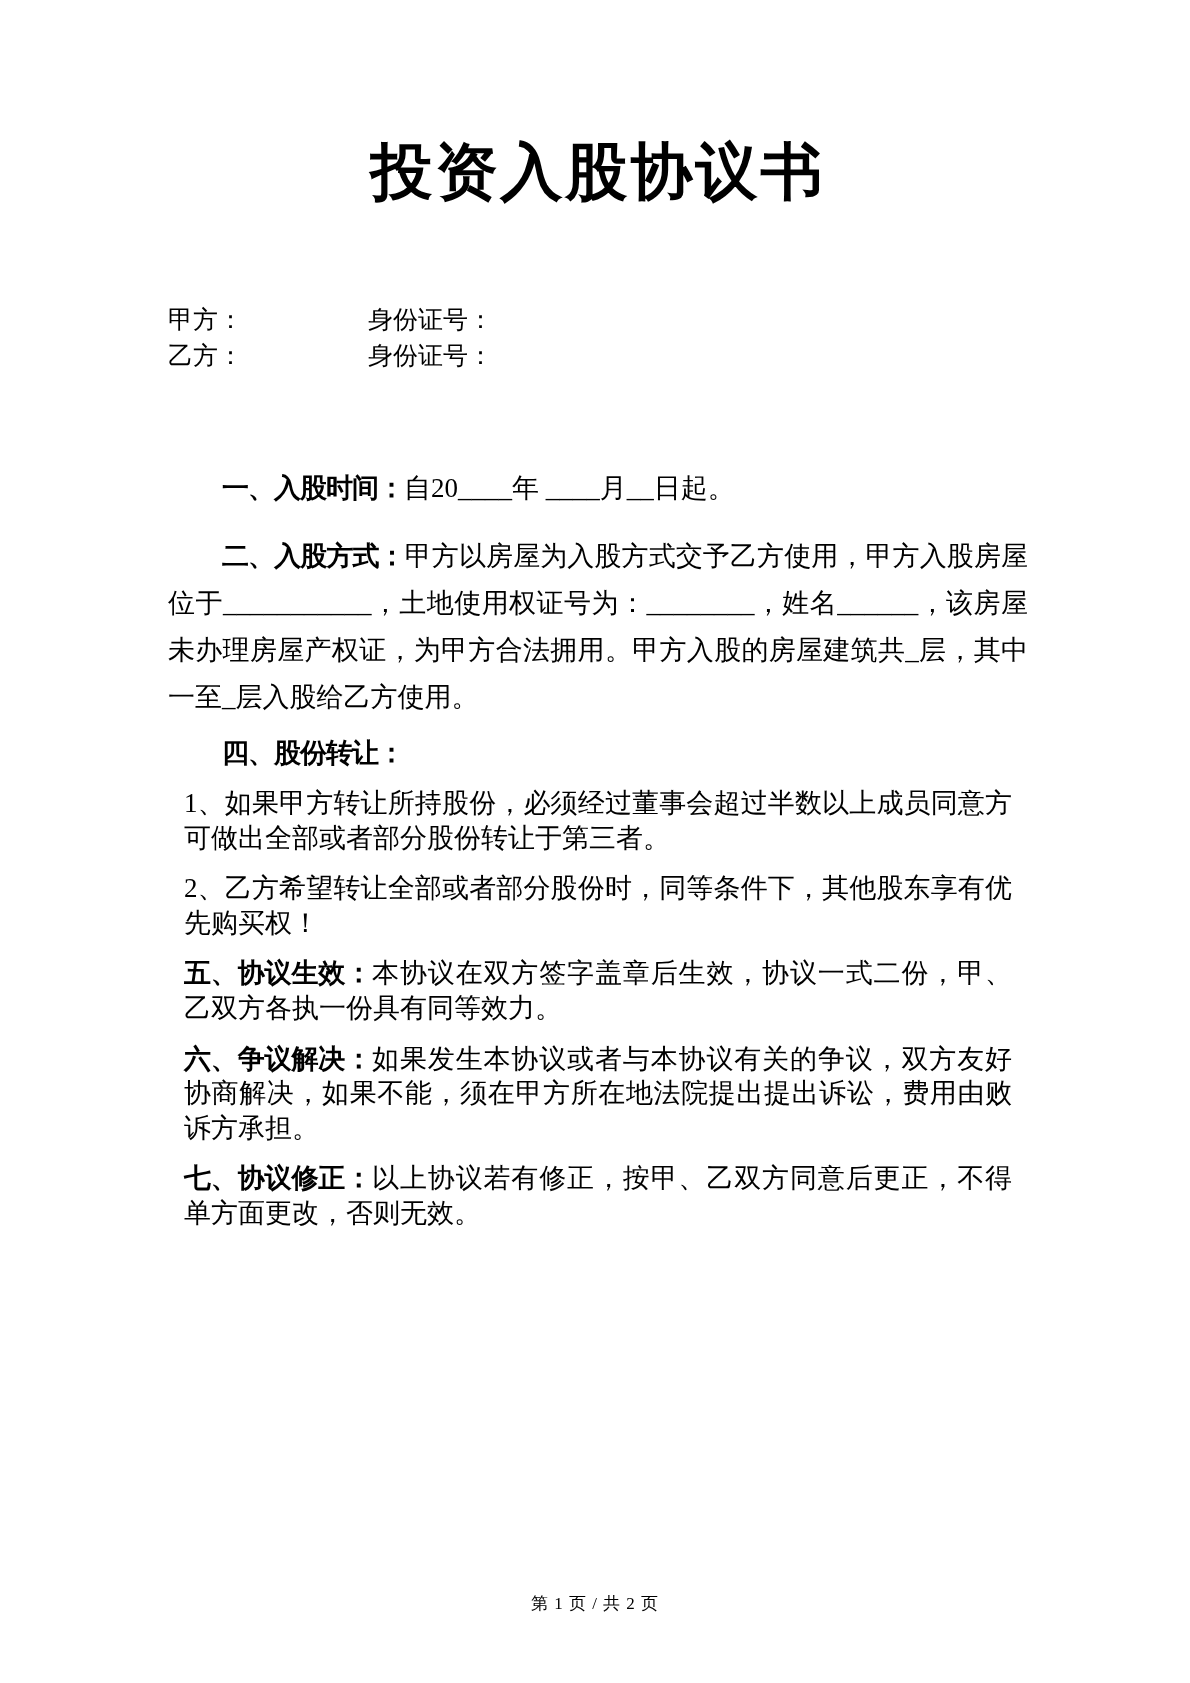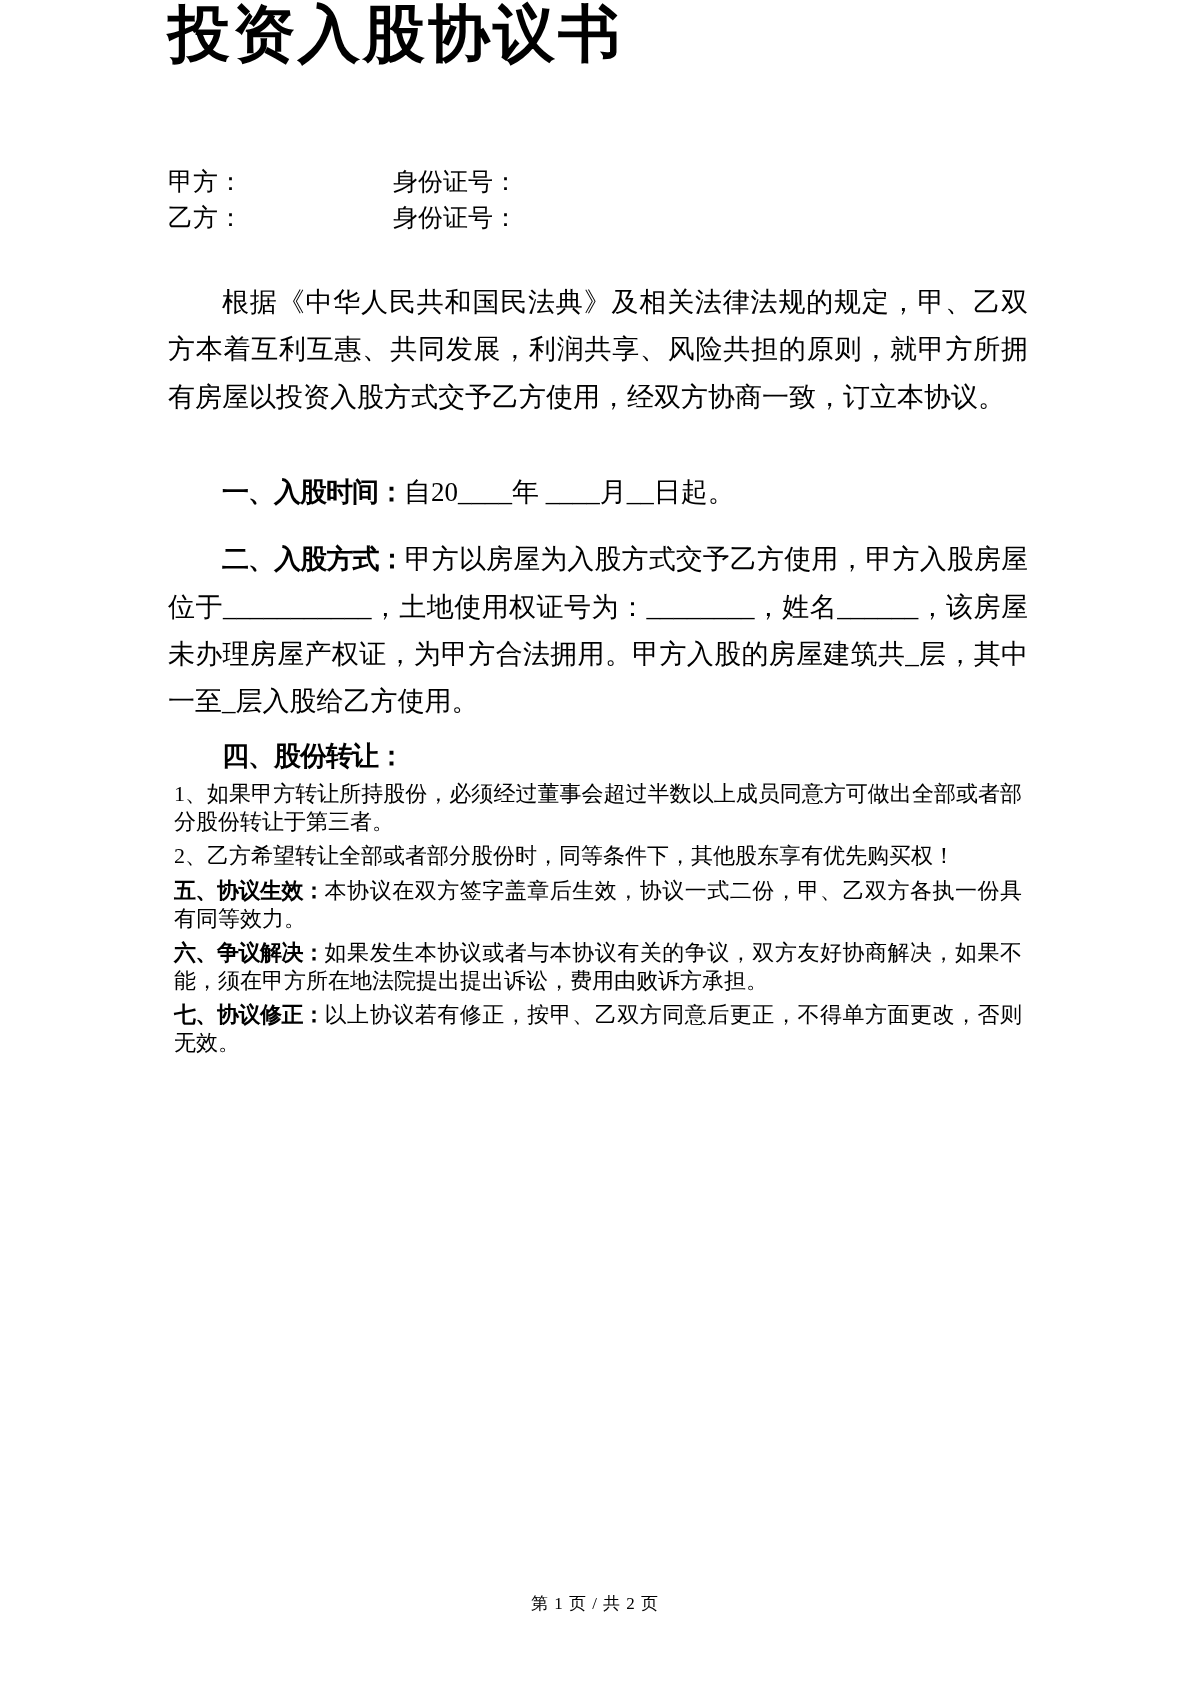--- a/index.html
+++ b/index.html
@@ -20,60 +20,61 @@
     box-sizing: border-box;
     overflow: hidden;
   }
   .content {
     position: absolute;
     left: 168px;
     top: 0;
     width: 860px;
   }
   .doc-title {
+    text-align: center;
     font-family: "DejaVu Sans", "Liberation Sans", sans-serif;
     font-weight: bold;
     font-size: 62px;
     line-height: 1.1;
     letter-spacing: 3px;
     margin: 0;
+    padding-top: 138px;
     white-space: nowrap;
   }
   .spacer-after-title { height: 96px; }
 
   .party-block {
     font-size: 25px;
     line-height: 1.42;
     margin: 0;
   }
   .party-row {
     display: flex;
     white-space: nowrap;
-    gap: 25px;
   }
   .party-label {
     width: 200px;
     flex: 0 0 200px;
   }
   .party-field { flex: 0 1 auto; text-align: right; }
 
   .spacer-after-party { height: 44px; }
 
   p.body-para {
     font-size: 27px;
     line-height: 1.28;
     margin: 0;
     text-indent: 2em;
     text-align: justify;
     text-justify: inter-character;
   }
   p.flow {
-    font-size: 22px;
+    font-size: 27px;
     line-height: 1.28;
-    margin: 6px;
+    margin: 16px;
     text-align: justify;
     text-justify: inter-character;
   }
   p.flow-indent {
     font-size: 27px;
     line-height: 1.28;
     margin: 0;
     text-indent: 2em;
     text-align: justify;
     text-justify: inter-character;
@@ -117,21 +118,20 @@
         <span class="party-field">身份证号：</span>
       </div>
       <div class="party-row">
         <span class="party-label">乙方：</span>
         <span class="party-field">身份证号：</span>
       </div>
     </div>
 
     <div class="spacer-after-party"></div>
 
-    <p class="body-para loose">根据《中华人民共和国民法典》及相关法律法规的规定，甲、乙双方本着互利互惠、共同发展，利润共享、风险共担的原则，就甲方所拥有房屋以投资入股方式交予乙方使用，经双方协商一致，订立本协议。</p>
 
     <div class="gap-lg"></div>
 
     <p class="flow-indent">
       <span class="sec-head">一、入股时间：</span><span>自20____年 ____月__日起。</span>
     </p>
 
     <div class="gap-md"></div>
 
     <p class="flow-indent loose">

